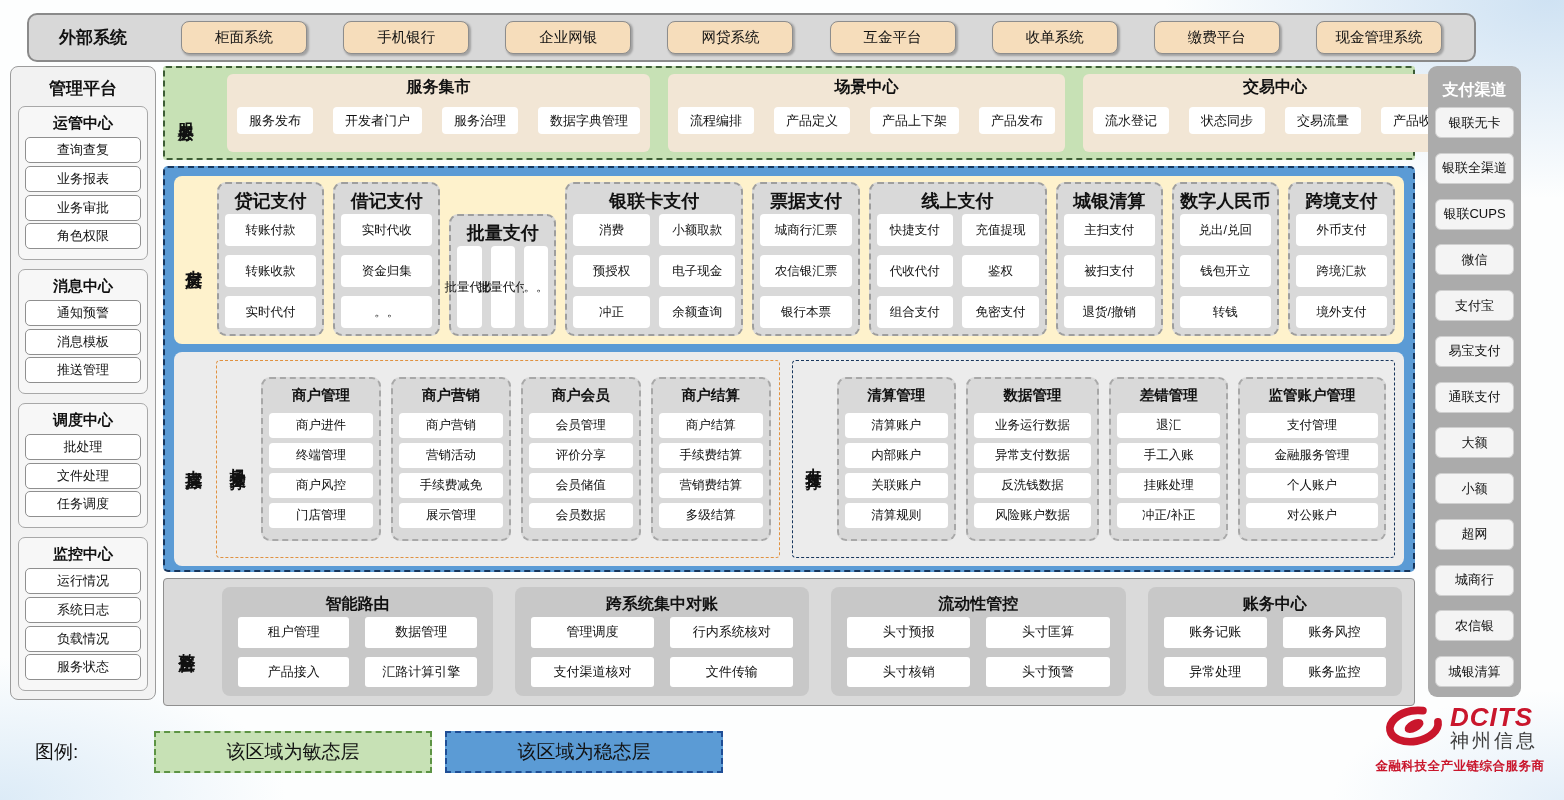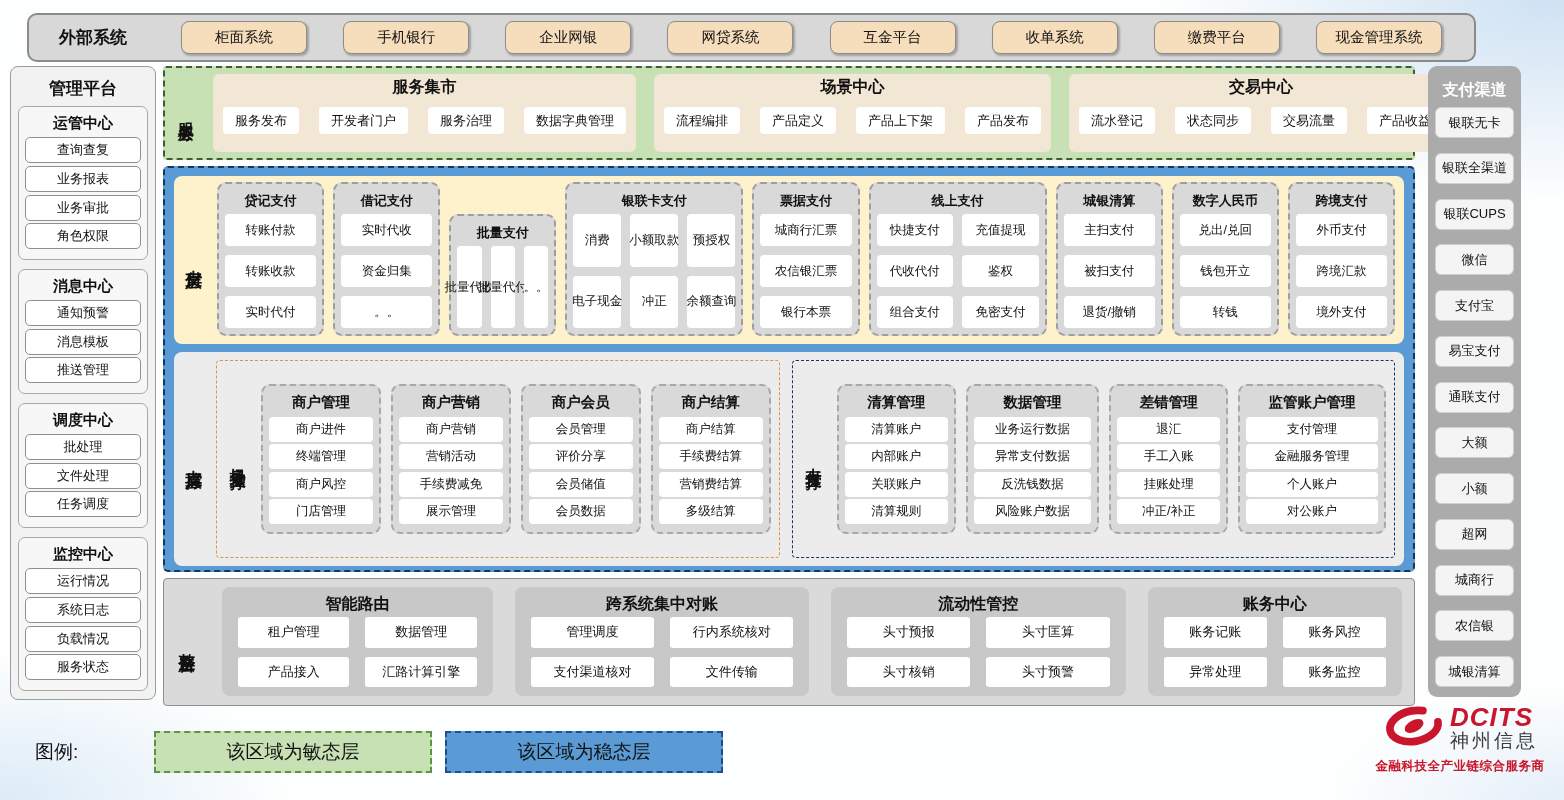--- a/index.html
+++ b/index.html
@@ -33,47 +33,47 @@
   .btn{background:#ffffff;border:1px solid #8f8f8f;border-radius:5px;height:24px;flex:none;
     display:flex;align-items:center;justify-content:center;font-size:13px;white-space:nowrap;}
   
   .center{position:absolute;left:163px;top:66px;width:1252px;}
   .vlabel{writing-mode:vertical-lr;text-orientation:upright;font-weight:bold;font-size:17px;
     display:flex;align-items:center;justify-content:center;letter-spacing:2px;flex:none;line-height:1.1;}
   
   .service-layer{height:94px;background:#c7e1b5;border:2px dashed #3d5c35;border-radius:3px;
     box-sizing:border-box;display:flex;align-items:stretch;padding:6px 10px 6px 8px;gap:14px;}
   .svc-label{width:26px;font-size:16px;}
-  .svc-groups{flex:1;display:flex;gap:18px;}
+  .svc-groups{flex:1;display:flex;gap:18px;margin-left:14px;}
   .svc-group{flex:1;background:#f2e6d5;border-radius:6px;padding:3px 10px 9px;display:flex;
     flex-direction:column;box-sizing:border-box;}
   .svc-title{text-align:center;font-weight:bold;font-size:16px;flex:none;}
   .svc-items{flex:1;display:flex;align-items:center;justify-content:space-evenly;gap:20px;}
   .svc-btn{background:#fff;border-radius:4px;height:27px;padding:0 12px;display:flex;align-items:center;
     justify-content:center;font-size:13px;white-space:nowrap;}
   
   .stable{margin-top:6px;height:406px;background:#5b9bd5;border:2.5px dashed #17365d;border-radius:5px;
     box-sizing:border-box;padding:8px 9px;}
   .pay-panel{height:168px;background:#fef2cc;border-radius:8px;display:flex;box-sizing:border-box;
     padding:6px 9px 8px 4px;gap:9px;}
   .pay-label{width:30px;}
   .pay-cols{flex:1;display:flex;gap:9px;min-width:0;}
   .pay-col{background:#d9d9d9;border:2px dashed #9e9e9e;border-radius:9px;padding:4px 6px 6px;
     display:flex;flex-direction:column;box-sizing:border-box;min-width:0;}
-  .pay-col-title{text-align:center;font-weight:bold;font-size:13px;height:26px;line-height:26px;
+  .pay-col-title{text-align:center;font-weight:bold;font-size:18px;height:26px;line-height:26px;
     flex:none;white-space:nowrap;}
   .pay-items{flex:1;display:grid;gap:9px;}
   .pay-btn{background:#fff;border-radius:4px;display:flex;align-items:center;justify-content:center;
     font-size:12.5px;white-space:nowrap;min-width:0;}
   
   .support-panel{margin-top:8px;height:214px;background:#ececec;border-radius:8px;display:flex;
     box-sizing:border-box;padding:8px 9px 8px 4px;gap:8px;}
   .sup-label{width:30px;}
   .sup-groups{flex:1;display:flex;gap:12px;min-width:0;}
-  .sup-group{border-radius:4px;display:flex;padding:23px 8px;gap:10px;box-sizing:border-box;min-width:0;}
+  .sup-group{border-radius:4px;display:flex;padding:16px 8px;gap:10px;box-sizing:border-box;min-width:0;}
   .sup-group.accent-orange{border:1.5px dashed #e0913f;flex:4.15 1 0;}
   .sup-group.accent-navy{border:1.5px dashed #17365d;flex:4.45 1 0;}
   .sup-inner-label{width:26px;font-size:16px;}
   .sup-col{flex:1 1 0;background:#d9d9d9;border:2px dashed #a8a8a8;border-radius:9px;padding:4px 6px 6px;
     display:flex;flex-direction:column;box-sizing:border-box;min-width:0;}
   .sup-col-title{font-weight:bold;font-size:14.5px;text-align:center;height:25px;line-height:25px;
     flex:none;white-space:nowrap;}
   .sup-items{flex:1;display:flex;flex-direction:column;justify-content:space-evenly;}
   .sup-btn{background:#fff;border-radius:4px;height:25px;display:flex;align-items:center;
     justify-content:center;font-size:12.5px;white-space:nowrap;}
@@ -218,21 +218,21 @@
           <div class="pay-col" style="flex: 1 1 0px; margin-top: 32px;">
             <div class="pay-col-title">批量支付</div>
             <div class="pay-items" style="grid-template-columns: repeat(3, 1fr);">
               <div class="pay-btn">批量代收</div>
               <div class="pay-btn">批量代付</div>
               <div class="pay-btn">。。</div>
             </div>
           </div>
           <div class="pay-col" style="flex: 1.78 1 0px;">
             <div class="pay-col-title">银联卡支付</div>
-            <div class="pay-items" style="grid-template-columns: repeat(3, 1fr);">
+            <div class="pay-items" style="grid-template-columns: repeat(2, 1fr);">
               <div class="pay-btn">消费</div>
               <div class="pay-btn">小额取款</div>
               <div class="pay-btn">预授权</div>
               <div class="pay-btn">电子现金</div>
               <div class="pay-btn">冲正</div>
               <div class="pay-btn">余额查询</div>
             </div>
           </div>
           <div class="pay-col" style="flex: 1 1 0px;">
             <div class="pay-col-title">票据支付</div>

